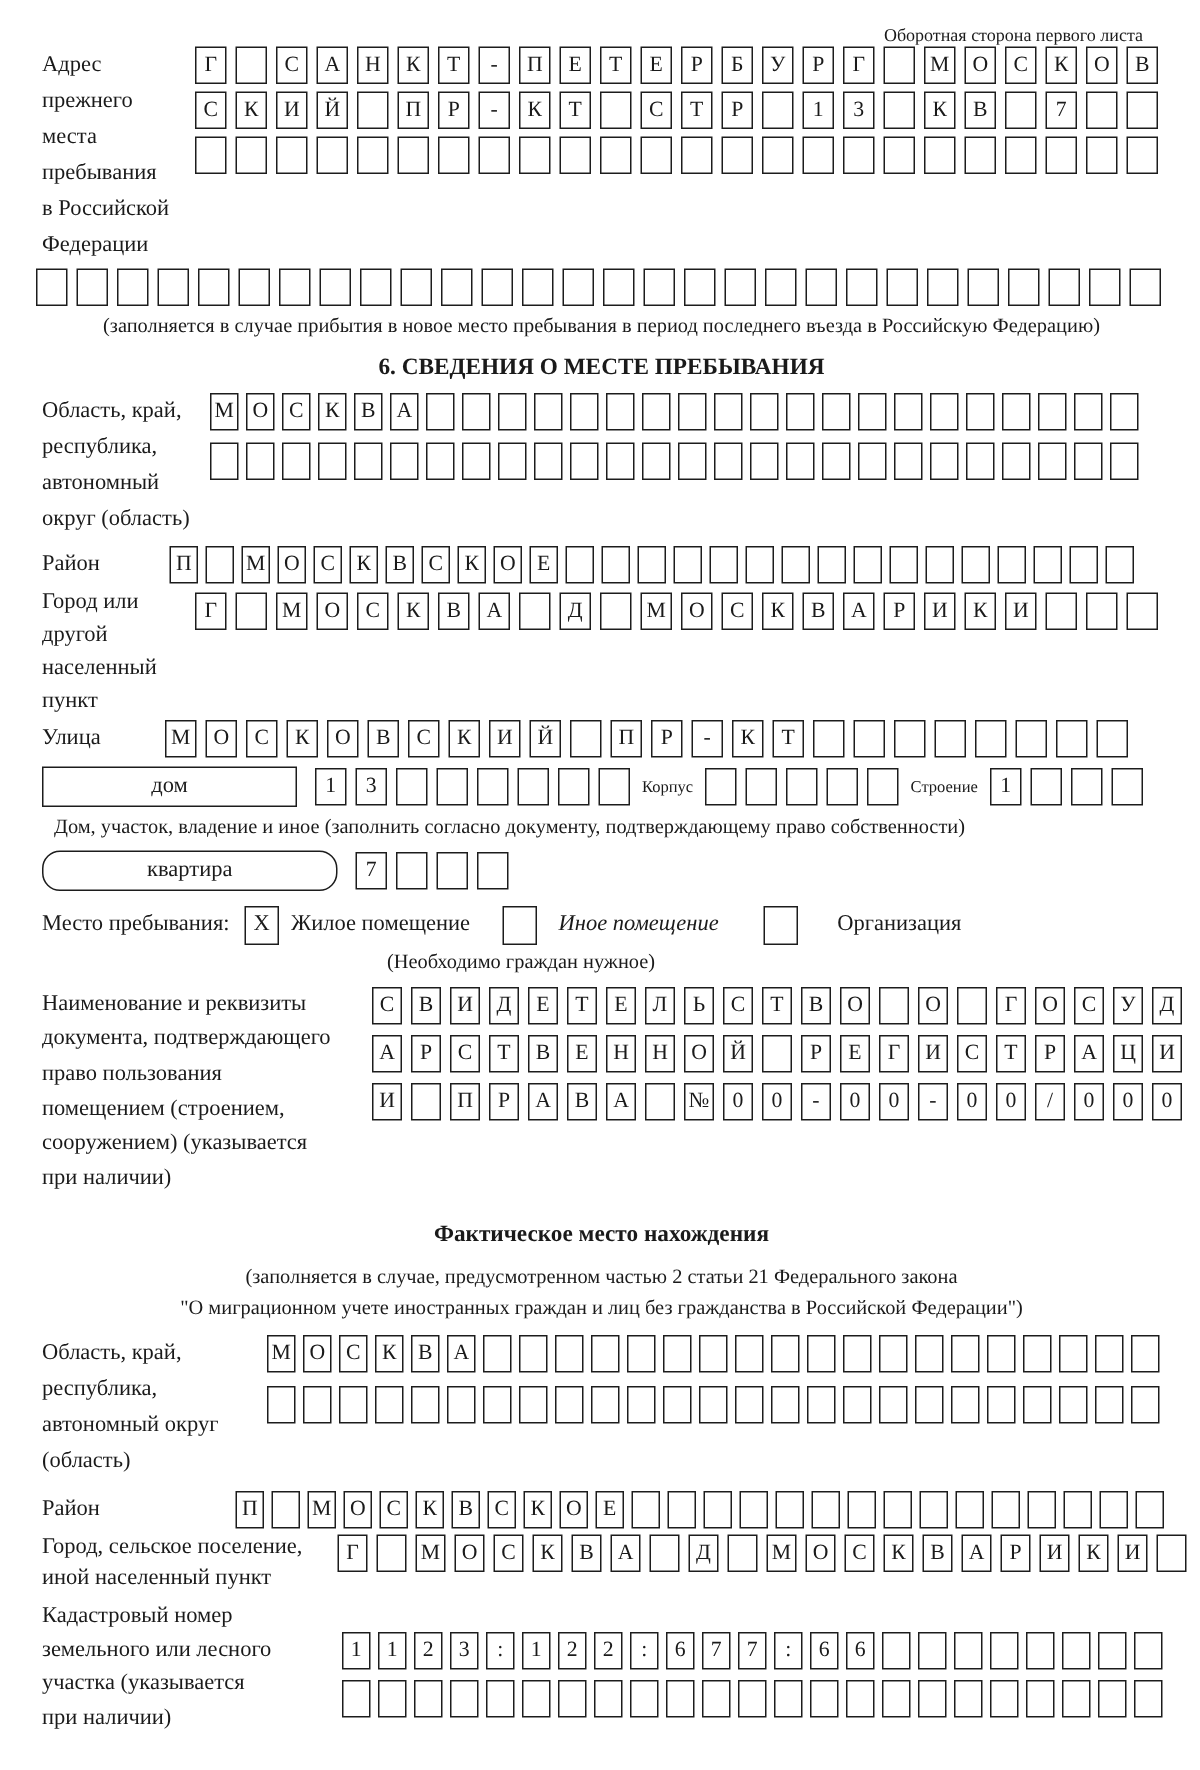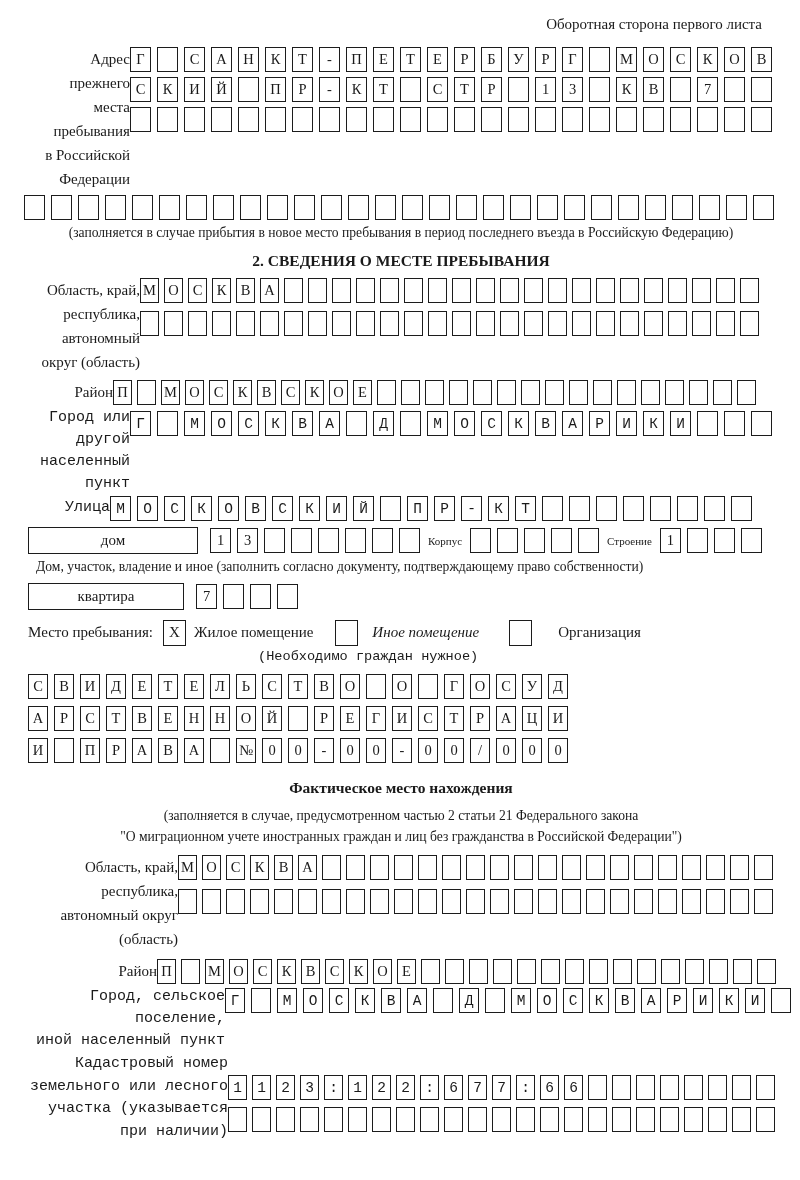--- a/index.html
+++ b/index.html
@@ -1,39 +1,39 @@
 <!DOCTYPE html>
 <html><head>
 <meta charset="utf-8">
 <style>
   html,body{margin:0;padding:0;background:#fff;}
   body{font-family:"Liberation Serif","DejaVu Serif",serif;color:#1a1a1a;}
   .page{position:relative;width:800px;height:1180px;background:#fff;box-sizing:border-box;padding:16px 26px 0 28px;overflow:hidden;}
-  .header-note{text-align:right;font-size:15px;padding-right:12px;margin-bottom:14px;}
-  .fieldblock{display:flex;align-items:flex-start;text-align:right;}
+  .header-note{text-align:right;font-size:12px;padding-right:12px;}
+  .fieldblock{display:flex;align-items:flex-start;}
   .label{font-size:15px;line-height:1.6;white-space:pre-line;flex:0 0 auto;}
   .rows{display:flex;flex-direction:column;gap:5px;}
   .boxrow{display:flex;gap:6px;}
   .boxrow .box{display:inline-flex;align-items:center;justify-content:center;box-sizing:border-box;
     width:21px;height:25px;border:1.5px solid #1c1c1c;font-size:14.5px;background:#fff;}
   .br-b{gap:5px;}
   .br-b .box{width:19px;}
   .br-c{gap:6px;}
   .br-c .box{width:20px;}
   .caption{font-size:13.6px;line-height:1.35;}
   .center{text-align:center;}
   .sec-title{font-size:15.5px;font-weight:bold;text-align:center;margin:10px 0 8px 0;}
   .typebox{display:inline-flex;align-items:center;justify-content:center;box-sizing:border-box;
     height:27px;border:1.5px solid #1c1c1c;font-size:15px;}
   .house-row,.apt-row{display:flex;align-items:center;margin-top:6px;}
   .small-label{font-size:11px;margin:0 8px;}
   .stay-row{display:flex;align-items:center;font-size:15px;margin-top:10px;}
   .cbox{display:inline-flex;align-items:center;justify-content:center;box-sizing:border-box;
     width:23px;height:26px;border:1.5px solid #1c1c1c;font-size:15px;}
-  .mt2{margin-top:2px;font-family:Liberation Mono, monospace;} .mt4{margin-top:4px;} .mt6{margin-top:6px;} .mt8{margin-top:8px;}
+  .mt2{margin-top:2px;} .mt4{margin-top:4px;} .mt6{margin-top:6px;} .mt8{margin-top:8px;}
 </style>
 </head>
 <body>
 
 <div class="page">
 
   <div class="header-note">Оборотная сторона первого листа</div>
 
   <div class="fieldblock">
     <div class="label" style="width:102px;">Адрес прежнего
@@ -146,21 +146,21 @@
       <span class="box"></span>
       <span class="box"></span>
       <span class="box"></span>
       <span class="box"></span>
       <span class="box"></span>
       <span class="box"></span>
       <span class="box"></span>
     </div>
   <div class="caption center mt4">(заполняется в случае прибытия в новое место пребывания в период последнего въезда в Российскую Федерацию)</div>
 
-  <div class="sec-title">2. СВЕДЕНИЯ О МЕСТЕ ПРЕБЫВАНИЯ</div>
+  <div class="sec-title">6. СВЕДЕНИЯ О МЕСТЕ ПРЕБЫВАНИЯ</div>
 
   <div class="fieldblock">
     <div class="label" style="width:112px;">Область, край,
 республика,
 автономный
 округ (область)</div>
     <div class="rows" style="gap:8px;">
       <div class="boxrow br-b">
           <span class="box">М</span>
           <span class="box">О</span>
@@ -338,41 +338,47 @@
     <span class="boxrow">
         <span class="box">1</span>
         <span class="box"></span>
         <span class="box"></span>
         <span class="box"></span>
       </span>
   </div>
   <div class="caption mt4" style="margin-left:8px;">Дом, участок, владение и иное (заполнить согласно документу, подтверждающему право собственности)</div>
 
   <div class="apt-row">
-    <span class="typebox" style="width:156px;">квартира</span>
+    <span class="typebox" style="width:197px;border-radius:12px;">квартира</span>
     <span class="boxrow" style="margin-left:12px;">
         <span class="box">7</span>
         <span class="box"></span>
         <span class="box"></span>
         <span class="box"></span>
       </span>
   </div>
 
   <div class="stay-row">
     <span>Место пребывания:</span>
     <span class="cbox" style="margin-left:10px;">X</span>
     <span style="margin-left:8px;">Жилое помещение</span>
     <span class="cbox" style="margin-left:22px;"></span>
     <span style="margin-left:14px;font-style:italic;">Иное помещение</span>
     <span class="cbox" style="margin-left:30px;"></span>
     <span style="margin-left:26px;">Организация</span>
   </div>
   <div class="caption mt2" style="margin-left:230px;">(Необходимо граждан нужное)</div>
 
   <div class="fieldblock mt8">
+    <div class="label" style="width:220px;line-height:1.55;">Наименование и реквизиты
+документа, подтверждающего
+право пользования
+помещением (строением,
+сооружением) (указывается
+при наличии)</div>
     <div class="rows" style="gap:7px;">
       <div class="boxrow br-c">
           <span class="box">С</span>
           <span class="box">В</span>
           <span class="box">И</span>
           <span class="box">Д</span>
           <span class="box">Е</span>
           <span class="box">Т</span>
           <span class="box">Е</span>
           <span class="box">Л</span>

